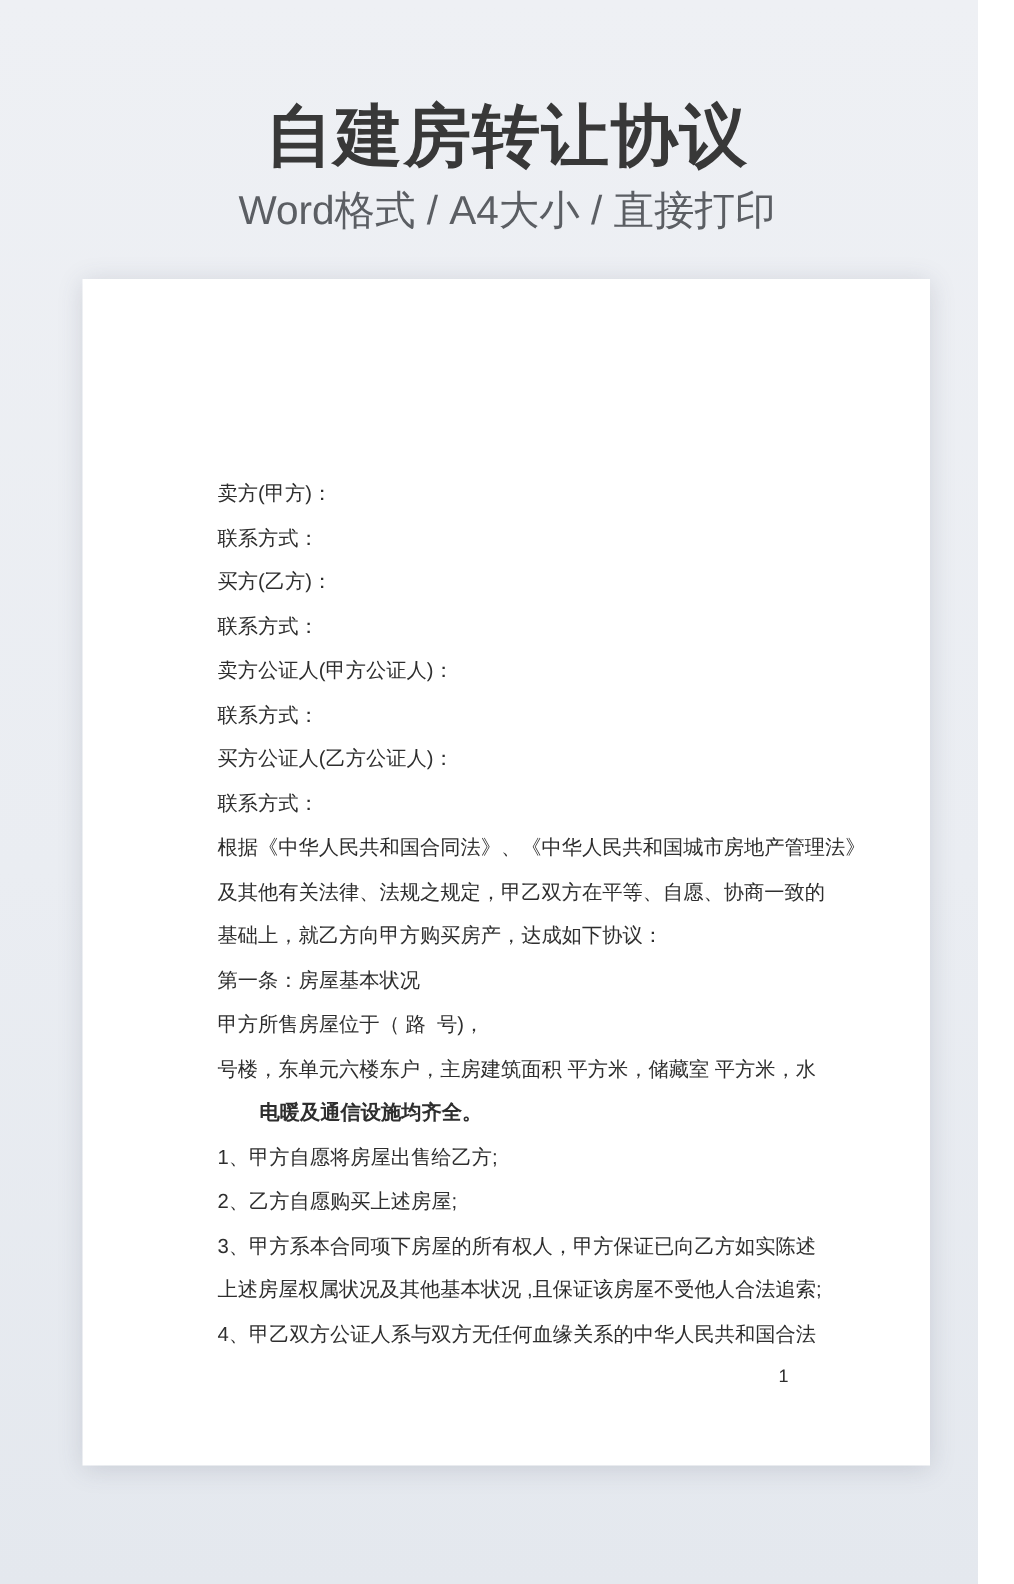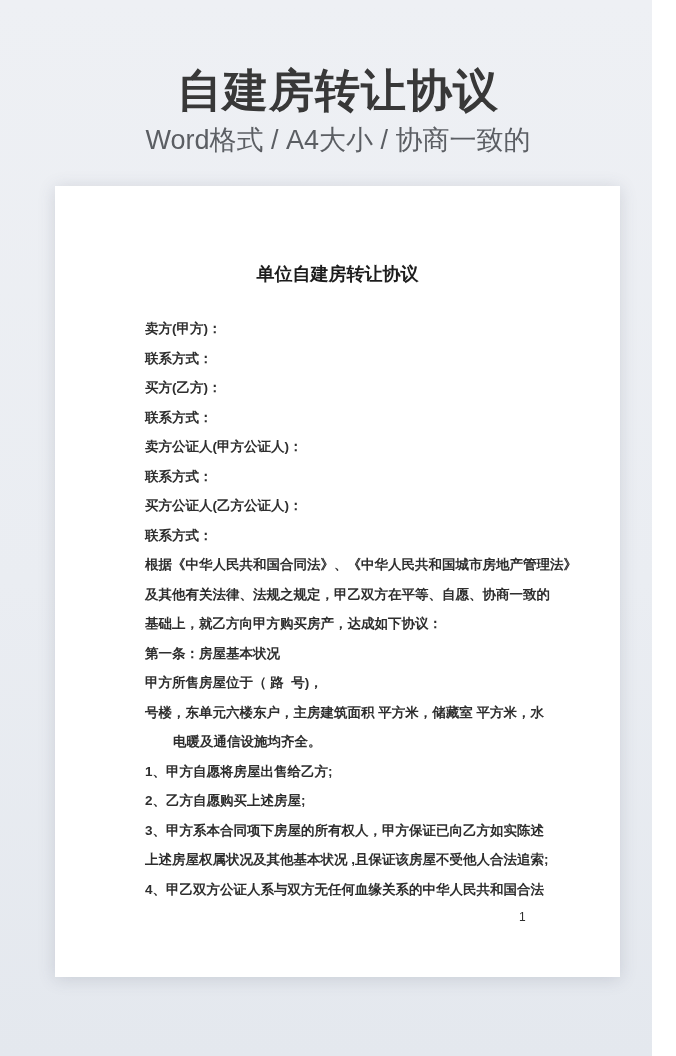--- a/index.html
+++ b/index.html
@@ -61,41 +61,40 @@
   .doc-body {
     position: absolute;
     top: 128px;
     left: 90px;
     right: 28px;
     font-size: 13.5px;
     line-height: 29.5px;
     color: #2e2e2e;
     white-space: pre-wrap;
   }
-  .doc-line { min-height: 29.5px; font-weight: bold; }
+  .doc-line { min-height: 29.5px; }
   .doc-line.bold { font-weight: 700; margin-left: 28px; }
   .page-number {
     position: absolute;
     left: 464px;
     top: 724px;
     font-size: 12px;
     color: #2e2e2e;
   }
 </style>
 </head>
 <body>
 
 <div class="canvas">
 
   <div class="header">
     <h1 class="header-title">自建房转让协议</h1>
-    <div class="header-subtitle">Word格式 / A4大小 / 协商一致的</div>
+    <div class="header-subtitle">Word格式 / A4大小 / 直接打印</div>
   </div>
 
   <div class="paper">
-    <div class="doc-title">单位自建房转让协议</div>
 
     <div class="doc-body" id="doc-body"><div class="doc-line">卖方(甲方)：</div><div class="doc-line">联系方式：</div><div class="doc-line">买方(乙方)：</div><div class="doc-line">联系方式：</div><div class="doc-line">卖方公证人(甲方公证人)：</div><div class="doc-line">联系方式：</div><div class="doc-line">买方公证人(乙方公证人)：</div><div class="doc-line">联系方式：</div><div class="doc-line">根据《中华人民共和国合同法》、《中华人民共和国城市房地产管理法》</div><div class="doc-line">及其他有关法律、法规之规定，甲乙双方在平等、自愿、协商一致的</div><div class="doc-line">基础上，就乙方向甲方购买房产，达成如下协议：</div><div class="doc-line">第一条：房屋基本状况</div><div class="doc-line">甲方所售房屋位于（ 路  号)，</div><div class="doc-line">号楼，东单元六楼东户，主房建筑面积 平方米，储藏室 平方米，水</div><div class="doc-line bold">电暖及通信设施均齐全。</div><div class="doc-line">1、甲方自愿将房屋出售给乙方;</div><div class="doc-line">2、乙方自愿购买上述房屋;</div><div class="doc-line">3、甲方系本合同项下房屋的所有权人，甲方保证已向乙方如实陈述</div><div class="doc-line">上述房屋权属状况及其他基本状况 ,且保证该房屋不受他人合法追索;</div><div class="doc-line">4、甲乙双方公证人系与双方无任何血缘关系的中华人民共和国合法</div></div>
 
     <div class="page-number">1</div>
   </div>
 
 </div>
 
 </body></html>

